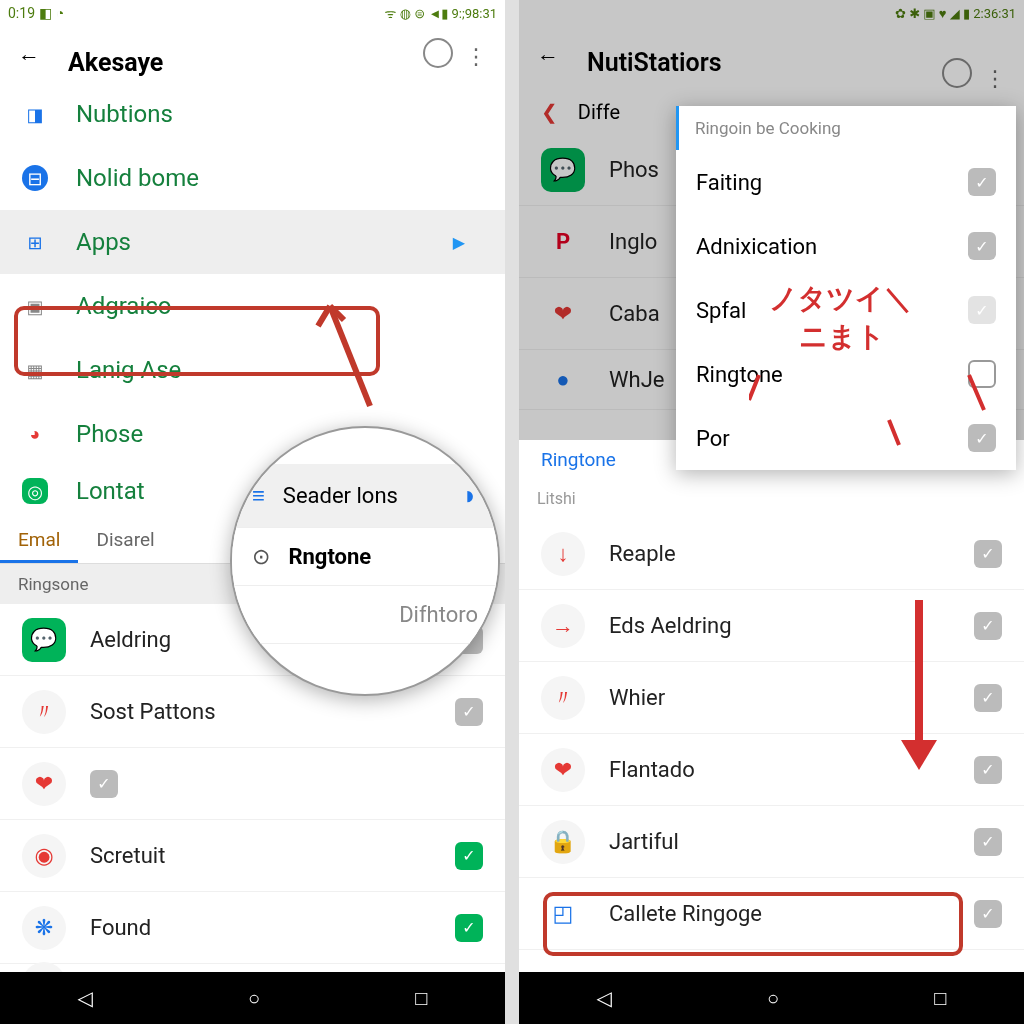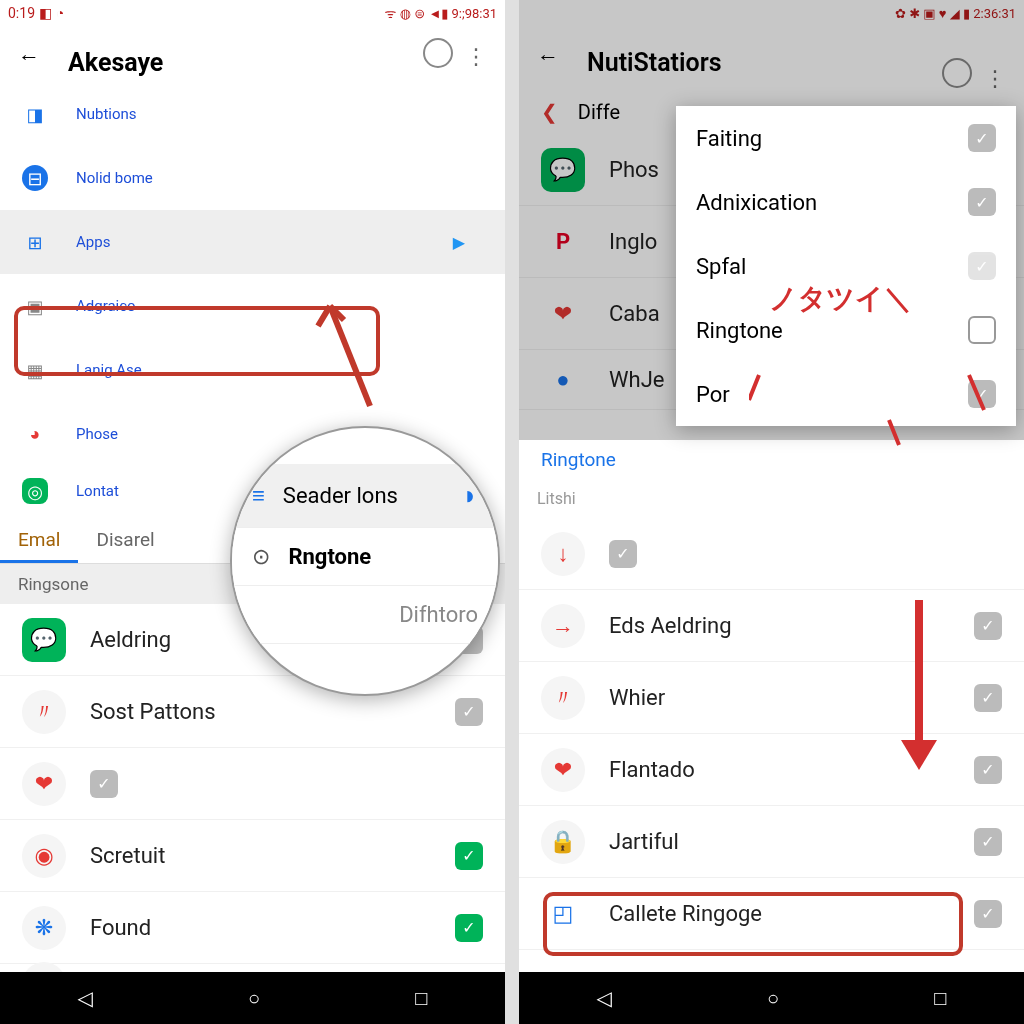--- a/index.html
+++ b/index.html
@@ -1,27 +1,27 @@
 <!DOCTYPE html>
 <html><head>
 <meta charset="utf-8">
 <style>
 * { box-sizing: border-box; margin: 0; padding: 0; font-family: Roboto, -apple-system, sans-serif; }
 body { background: #e0e0e0; width: 1024px; height: 1024px; display: flex; gap: 14px; padding: 0; }
 .phone { background: #fff; width: 505px; height: 1024px; position: relative; overflow: hidden; }
-.status-bar { height: 26px; display: flex; align-items: center; justify-content: space-between; padding: 0 8px; font-size: 14px; color: #b91c1c; }
+.status-bar { height: 26px; display: flex; align-items: center; justify-content: space-between; padding: 0 8px; font-size: 14px; color: #4d7c0f; }
 .status-l { display: flex; align-items: center; gap: 4px; }
 .status-r { display: flex; align-items: center; gap: 3px; font-size: 13px; }
 .header { height: 56px; display: flex; align-items: center; padding: 0 18px; gap: 28px; }
 .back-arrow { font-size: 22px; }
 .title { font-size: 25px; font-weight: 700; margin-top: 16px; }
 .list-item { display: flex; align-items: center; height: 64px; padding: 0 22px; gap: 28px; position: relative; }
 .list-item.sel { background: #eee; }
 .li-icon { width: 26px; height: 26px; display: flex; align-items: center; justify-content: center; font-size: 18px; }
-.li-text { font-size: 15px; color: #1d4ed8; }
+.li-text { font-size: 24px; color: #15803d; }
 .chev { position: absolute; right: 40px; color:#2196f3; }
 .redbox { position: absolute; border: 4px solid #c0392b; border-radius: 10px; pointer-events: none; }
 .bg-panel { position: absolute; right: 0; top: 26px; width: 140px; height: 420px; background: #f6f6f6; z-index: -1; padding:56px 10px 0 10px; font-size:17px; color:#555;}
 .tgl { width: 50px; height:26px; background:#00b359; border-radius:13px; position:relative;}
 .tgl::after{content:"";position:absolute;right:2px;top:2px;width:22px;height:22px;background:#fff;border-radius:50%;}
 .tabs { display:flex; height:48px; border-bottom:1px solid #ddd; }
 .tab { padding:12px 18px; font-size:19px; color:#666; }
 .tab.active { color:#a16207; border-bottom:3px solid #1a73e8; }
 .section-hdr { background:#eee; padding:10px 18px; font-size:17px; color:#666; }
 .app-row { display:flex; align-items:center; height:72px; padding:0 22px; gap:24px; border-bottom:1px solid #f0f0f0; position:relative;}
@@ -206,20 +206,21 @@
         <div class="app-ico" style="background:#fff;color:#e53935">❤</div>
         <span class="app-txt">Caba</span>
       </div>
     <div class="app-row" style="height:60px">
         <div class="app-ico" style="background:#fff;color:#1a73e8">●</div>
         <span class="app-txt">WhJe</span>
       </div>
   </div>
 
   <div class="popup">
+    <div class="pop-hdr">Ringoin be Cooking</div>
     <div class="pop-row">
         <span>Faiting</span>
         <div class="chk g">✓</div>
       </div>
     <div class="pop-row">
         <span>Adnixication</span>
         <div class="chk g">✓</div>
       </div>
     <div class="pop-row">
         <span>Spfal</span>
@@ -230,31 +231,33 @@
         <div class="chk emp"></div>
       </div>
     <div class="pop-row">
         <span>Por</span>
         <div class="chk g">✓</div>
       </div>
   </div>
 
   <div style="position:absolute;top:280px;left:250px;z-index:50" class="anno-red">
     <div>ノタツイ＼</div>
+    <div style="margin-left:30px">ニまト</div>
   </div>
   <svg style="position:absolute;top:370px;left:230px;width:250px;height:80px;z-index:50">
     <path d="M 10 5 L 0 30 M 220 5 L 235 40 M 140 50 L 150 75" stroke="#d32f2f" stroke-width="4" fill="none"></path>
   </svg>
 
   <div style="position:absolute;top:440px;left:0;right:0;background:#fff">
     <div style="padding:8px 22px;color:#1a73e8;font-size:19px">Ringtone</div>
     <div class="section-hdr" style="background:#fff;color:#999;font-size:16px">Litshi</div>
 
     <div class="app-row">
         <div class="app-ico" style="background:#f5f5f5;color:#e53935">↓</div>
+        <span class="app-txt">Reaple</span>
         <div class="chk g">✓</div>
       </div>
     <div class="app-row">
         <div class="app-ico" style="background:#f5f5f5;color:#e53935">→</div>
         <span class="app-txt">Eds Aeldring</span>
         <div class="chk g" if="">✓</div>
       </div>
     <div class="app-row">
         <div class="app-ico" style="background:#f5f5f5;color:#e53935">〃</div>
         <span class="app-txt">Whier</span>

